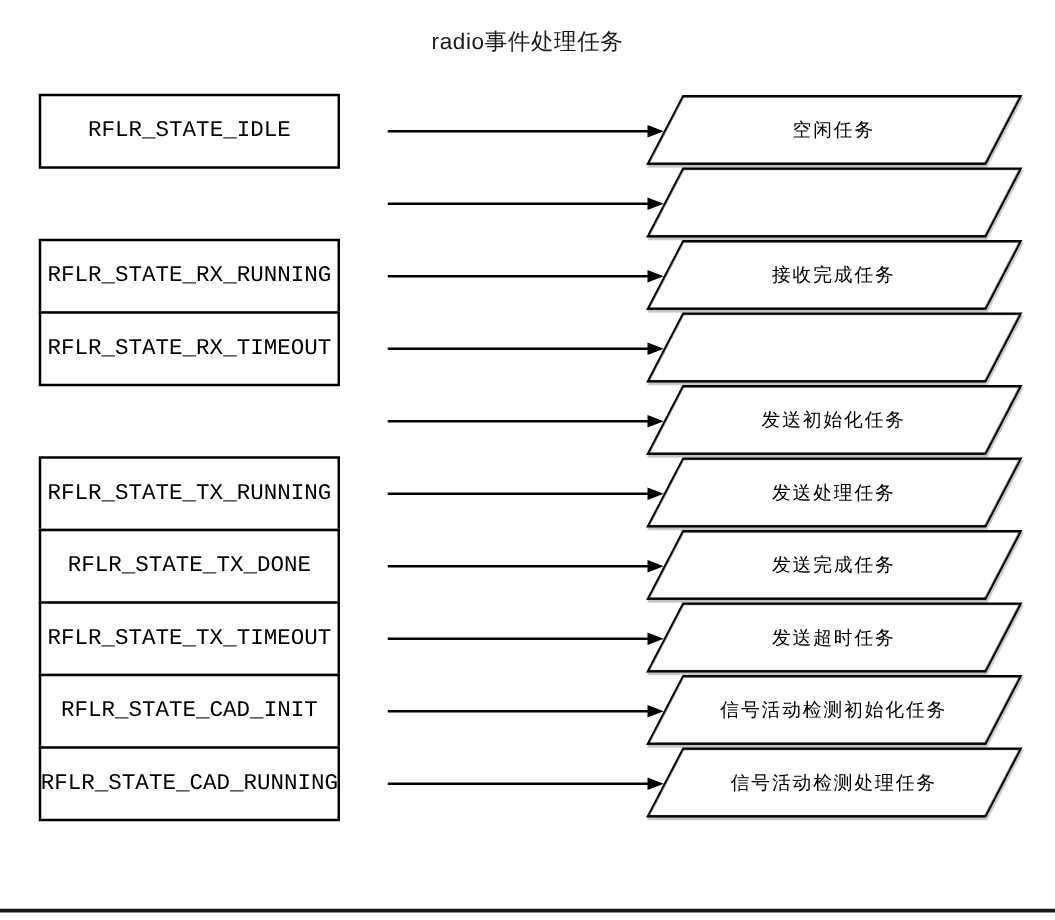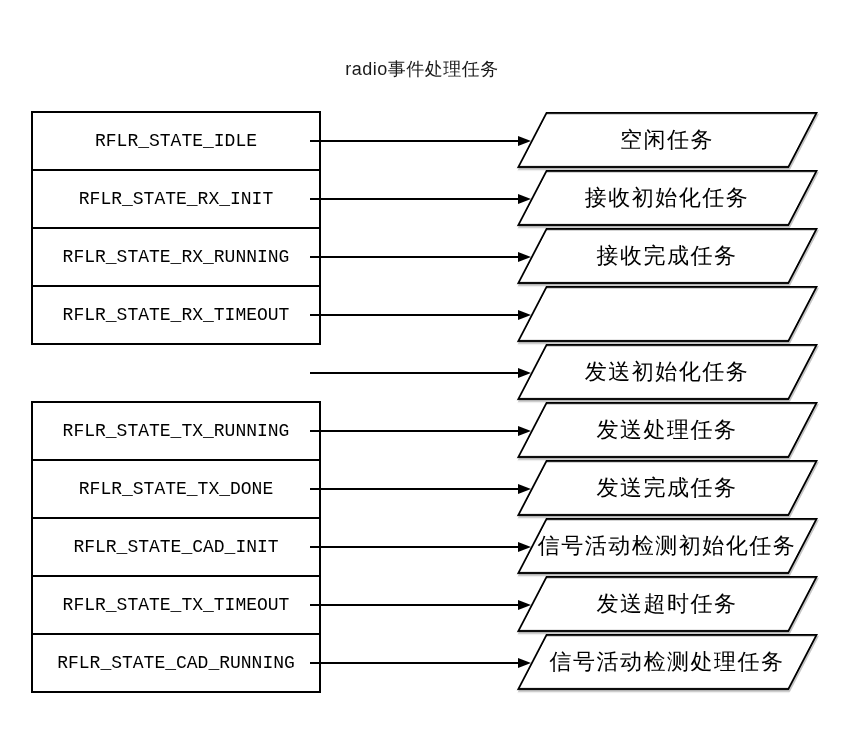--- a/index.html
+++ b/index.html
@@ -3,34 +3,34 @@
 <meta charset="utf-8">
 <style>
   html, body { margin: 0; padding: 0; }
   body {
     width: 844px; height: 736px;
     background: #ffffff;
     position: relative;
     overflow: hidden;
     font-family: "Liberation Sans", sans-serif;
   }
-  .canvas { position: absolute; inset: 0; margin-top: 36px; }
+  .canvas { position: absolute; inset: 0; }
   .title {
     position: absolute;
     top: 21px; left: 0; width: 844px;
     text-align: center;
     font-size: 18px;
     color: #1a1a1a;
     letter-spacing: 0.5px;
   }
   #rows { position: absolute; top: 75px; left: 0; width: 844px; }
   .row { position: relative; height: 58px; }
   .state-box {
     position: absolute; left: 31px; top: 0;
-    width: 290px; height: 60px;
+    width: 241px; height: 60px;
     box-sizing: border-box;
     border: 2px solid #000;
     background: #fff;
     display: flex; align-items: center; justify-content: center;
     z-index: 2;
   }
   .state-text {
     font-family: "Liberation Mono", monospace;
     font-size: 18px;
     color: #000;
@@ -44,21 +44,21 @@
     background: #fff;
     transform: skewX(-27.5deg);
     transform-origin: 0 0;
     filter: drop-shadow(2px 2px 0 #c4c4c4);
     z-index: 1;
   }
   .task-text {
     position: absolute; left: 517px; top: 0;
     width: 300px; height: 58px;
     display: flex; align-items: center; justify-content: center;
-    font-size: 22px;
+    font-size: 15px;
     letter-spacing: 1.5px;
     color: #000;
     z-index: 3;
     white-space: nowrap;
   }
   .arrow {
     position: absolute; left: 310px; top: 0;
     width: 224px; height: 60px;
     z-index: 4;
   }
@@ -82,25 +82,21 @@
     </div>
     <div class="task-shape"></div>
     <span class="task-text">空闲任务</span>
     <svg class="arrow" width="224" height="60" viewBox="0 0 224 60">
       <line x1="0" y1="30" x2="211" y2="30"></line>
       <polygon points="221,30 208,25 208,35"></polygon>
     </svg>
   </div>
 
   <div class="row">
-    <div class="state-box">
-      <span class="state-text">RFLR_STATE_RX_INIT</span>
-    </div>
     <div class="task-shape"></div>
-    <span class="task-text">接收初始化任务</span>
     <svg class="arrow" width="224" height="60" viewBox="0 0 224 60">
       <line x1="0" y1="30" x2="211" y2="30"></line>
       <polygon points="221,30 208,25 208,35"></polygon>
     </svg>
   </div>
 
   <div class="row">
     <div class="state-box">
       <span class="state-text">RFLR_STATE_RX_RUNNING</span>
     </div>
@@ -152,36 +148,36 @@
     <div class="task-shape"></div>
     <span class="task-text">发送完成任务</span>
     <svg class="arrow" width="224" height="60" viewBox="0 0 224 60">
       <line x1="0" y1="30" x2="211" y2="30"></line>
       <polygon points="221,30 208,25 208,35"></polygon>
     </svg>
   </div>
 
   <div class="row">
     <div class="state-box">
-      <span class="state-text">RFLR_STATE_CAD_INIT</span>
+      <span class="state-text">RFLR_STATE_TX_TIMEOUT</span>
     </div>
     <div class="task-shape"></div>
-    <span class="task-text">信号活动检测初始化任务</span>
+    <span class="task-text">发送超时任务</span>
     <svg class="arrow" width="224" height="60" viewBox="0 0 224 60">
       <line x1="0" y1="30" x2="211" y2="30"></line>
       <polygon points="221,30 208,25 208,35"></polygon>
     </svg>
   </div>
 
   <div class="row">
     <div class="state-box">
-      <span class="state-text">RFLR_STATE_TX_TIMEOUT</span>
+      <span class="state-text">RFLR_STATE_CAD_INIT</span>
     </div>
     <div class="task-shape"></div>
-    <span class="task-text">发送超时任务</span>
+    <span class="task-text">信号活动检测初始化任务</span>
     <svg class="arrow" width="224" height="60" viewBox="0 0 224 60">
       <line x1="0" y1="30" x2="211" y2="30"></line>
       <polygon points="221,30 208,25 208,35"></polygon>
     </svg>
   </div>
 
   <div class="row">
     <div class="state-box">
       <span class="state-text">RFLR_STATE_CAD_RUNNING</span>
     </div>

